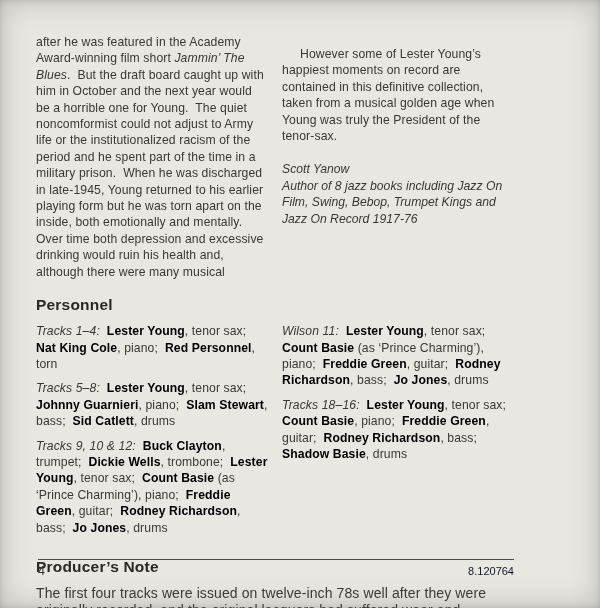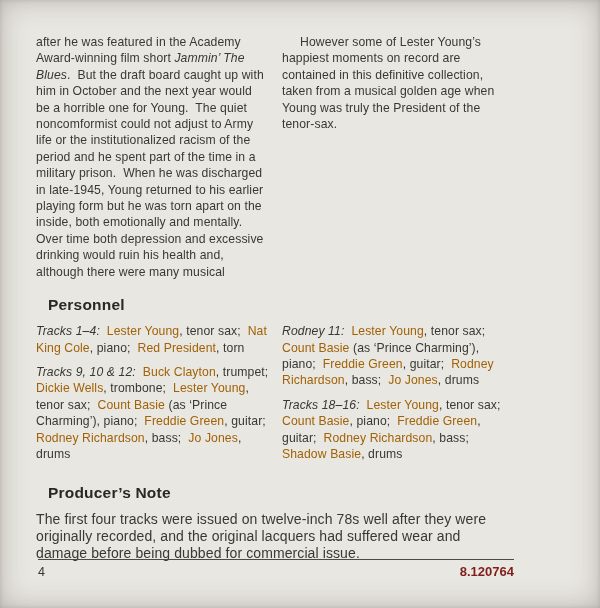--- a/index.html
+++ b/index.html
@@ -24,35 +24,35 @@
   }
   .cols{display:flex;gap:13px;}
   .col{flex:1;min-width:0;}
   .body-text{
     font-size:12.2px;
     line-height:16.4px;
     letter-spacing:0.1px;
     white-space:pre-wrap;
   }
   .para{margin:0;}
-  .para.indent{text-indent:18px;}
+  .para.indent{text-indent:18px;margin-top:12px;}
   em{font-style:italic;}
-  strong{font-weight:normal;color:#a16207;}
+  strong{font-weight:bold;color:#000000;}
   .byline{
     margin-top:17px;
     font-style:italic;
     font-size:12.2px;
     line-height:16.4px;
   }
   .section-heading{
     font-size:15.5px;
     font-weight:bold;
     color:#2a2824;
     letter-spacing:0.2px;
-    margin:0 0 9px 12px;
+    margin:0 0 9px 0;
   }
   .personnel-section{margin-top:16px;}
   .entry{margin:0 0 8px 0;}
   .producer-section{margin-top:14px;}
   .producer-body{
     font-size:14px;
     line-height:16.8px;
     letter-spacing:0.1px;
     margin:0;
     padding-right:2px;
@@ -61,45 +61,50 @@
     position:absolute;
     left:38px;right:26px;
     top:559px;
     border-top:1.6px solid #4c4a46;
     padding-top:4px;
     display:flex;
     justify-content:space-between;
     align-items:baseline;
   }
   .page-number{font-size:12.5px;color:#3a3833;}
-  .catalog-number{font-size:13px;font-weight:bold;color:#7f1d1d;}
+  .catalog-number{font-size:11px;font-weight:normal;color:#0f172a;}
 </style>
 </head>
 <body>
 
 <div class="page">
 
   <div class="cols">
     <div class="col">
       <p class="body-text para"><span>after he was featured in the Academy Award-winning film short </span><em>Jammin’ The Blues</em><span>.  But the draft board caught up with him in October and the next year would be a horrible one for Young.  The quiet noncomformist could not adjust to Army life or the institutionalized racism of the period and he spent part of the time in a military prison.  When he was discharged in late-1945, Young returned to his earlier playing form but he was torn apart on the inside, both emotionally and mentally.  Over time both depression and excessive drinking would ruin his health and, although there were many musical</span></p>
     </div>
     <div class="col">
       <p class="body-text para indent"><span>However some of Lester Young’s happiest moments on record are contained in this definitive collection, taken from a musical golden age when Young was truly the President of the tenor-sax.</span></p>
+      <div class="byline">
+        <div>Scott Yanow</div>
+        <div>Author of 8 jazz books including Jazz On Film, Swing, Bebop, Trumpet Kings and Jazz On Record 1917-76</div>
+      </div>
     </div>
   </div>
 
   <div class="personnel-section">
     <h2 class="section-heading">Personnel</h2>
     <div class="cols">
       <div class="col">
-        <p class="body-text entry"><em>Tracks 1–4:</em><span>  </span><strong>Lester Young</strong><span>, tenor sax;  </span><strong>Nat King Cole</strong><span>, piano;  </span><strong>Red President</strong><span>, torn</span></p>
+        <p class="body-text entry"><em>Tracks 1–4:</em><span>  </span><strong>Lester Young</strong><span>, tenor sax;  </span><strong>Nat King Cole</strong><span>, piano;  </span><strong>Red Personnel</strong><span>, torn</span></p>
+        <p class="body-text entry"><em>Tracks 5–8:</em><span>  </span><strong>Lester Young</strong><span>, tenor sax;  </span><strong>Johnny Guarnieri</strong><span>, piano;  </span><strong>Slam Stewart</strong><span>, bass;  </span><strong>Sid Catlett</strong><span>, drums</span></p>
         <p class="body-text entry"><em>Tracks 9, 10 &amp; 12:</em><span>  </span><strong>Buck Clayton</strong><span>, trumpet;  </span><strong>Dickie Wells</strong><span>, trombone;  </span><strong>Lester Young</strong><span>, tenor sax;  </span><strong>Count Basie</strong><span> (as ‘Prince Charming’), piano;  </span><strong>Freddie Green</strong><span>, guitar;  </span><strong>Rodney Richardson</strong><span>, bass;  </span><strong>Jo Jones</strong><span>, drums</span></p>
       </div>
       <div class="col">
-        <p class="body-text entry"><em>Rodney 11:</em><span>  </span><strong>Lester Young</strong><span>, tenor sax;  </span><strong>Count Basie</strong><span> (as ‘Prince Charming’), piano;  </span><strong>Freddie Green</strong><span>, guitar;  </span><strong>Rodney Richardson</strong><span>, bass;  </span><strong>Jo Jones</strong><span>, drums</span></p>
+        <p class="body-text entry"><em>Wilson 11:</em><span>  </span><strong>Lester Young</strong><span>, tenor sax;  </span><strong>Count Basie</strong><span> (as ‘Prince Charming’), piano;  </span><strong>Freddie Green</strong><span>, guitar;  </span><strong>Rodney Richardson</strong><span>, bass;  </span><strong>Jo Jones</strong><span>, drums</span></p>
         <p class="body-text entry"><em>Tracks 18–16:</em><span>  </span><strong>Lester Young</strong><span>, tenor sax;  </span><strong>Count Basie</strong><span>, piano;  </span><strong>Freddie Green</strong><span>, guitar;  </span><strong>Rodney Richardson</strong><span>, bass;  </span><strong>Shadow Basie</strong><span>, drums</span></p>
       </div>
     </div>
   </div>
 
   <div class="producer-section">
     <h2 class="section-heading">Producer’s Note</h2>
     <p class="producer-body">The first four tracks were issued on twelve-inch 78s well after they were originally recorded, and the original lacquers had suffered wear and damage before being dubbed for commercial issue.</p>
   </div>
 

